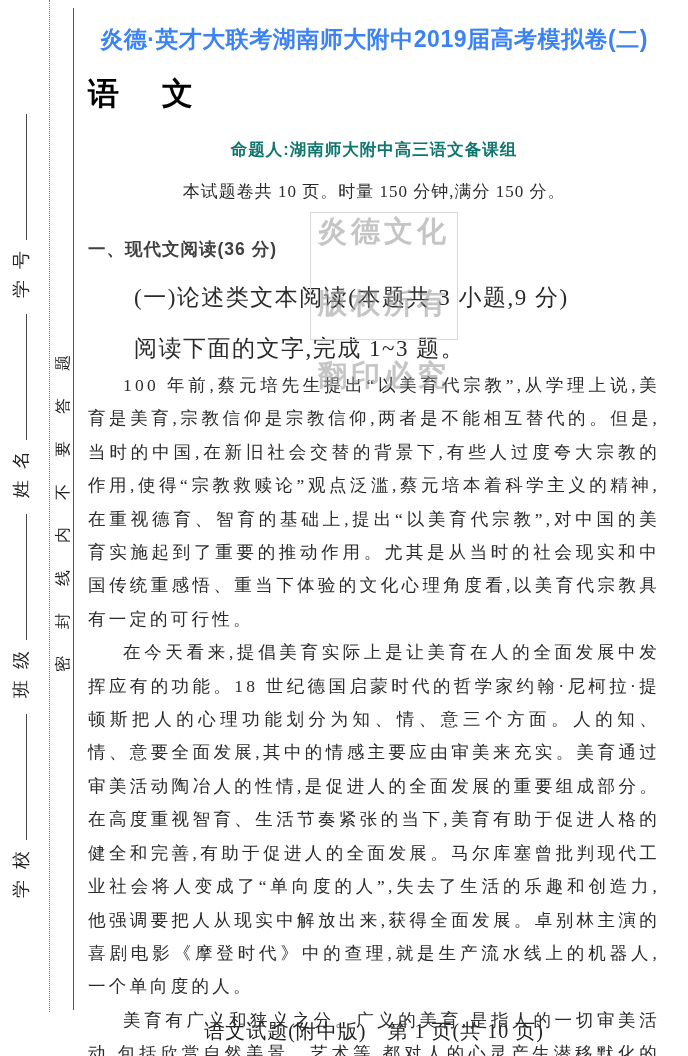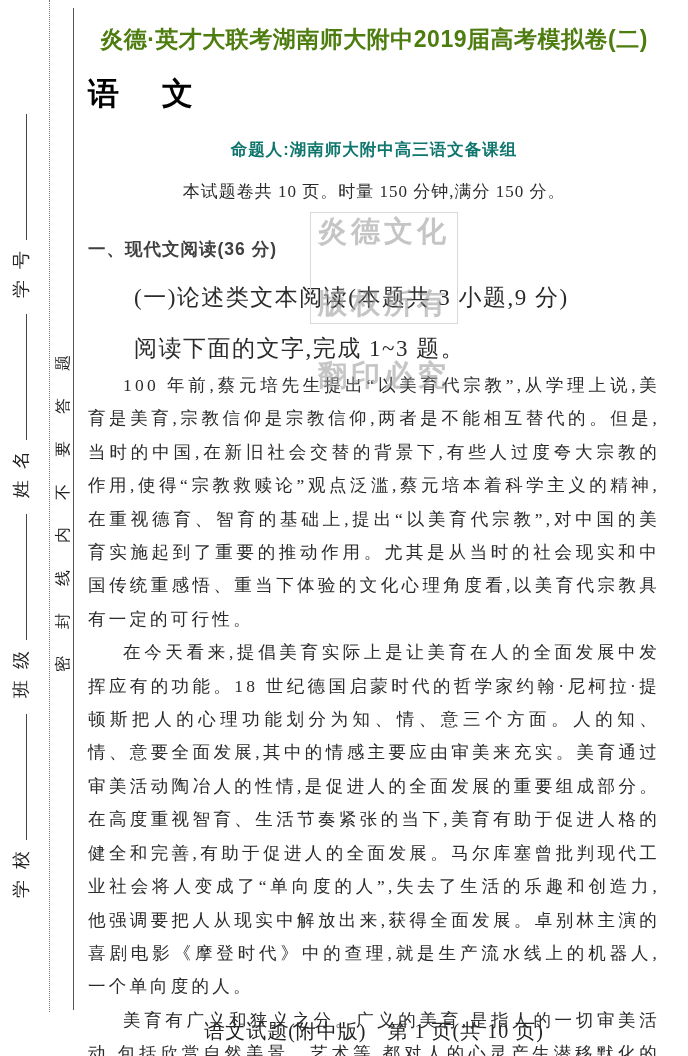--- a/index.html
+++ b/index.html
@@ -31,35 +31,35 @@
     border-bottom:1px solid #444; vertical-align:baseline;
   }
   
   .seal-rot {
     position:absolute; left:53px; top:672px; width:420px; height:22px;
     transform:rotate(-90deg); transform-origin:0 0;
     font-size:16px; letter-spacing:27px; color:#222; white-space:nowrap;
   }
   
   .watermark {
-    position:absolute; left:310px; top:212px; width:148px; height:112px;
+    position:absolute; left:310px; top:212px; width:148px; height:128px;
     border:1px solid #d9d9d9; z-index:2; pointer-events:none;
     display:flex; flex-direction:column; justify-content:space-around;
     align-items:center; padding:4px 0;gap:43px;
   }
   .watermark div {
     font-family:"Liberation Sans","DejaVu Sans",sans-serif;
     font-weight:bold; font-size:29px; letter-spacing:4px;
     color:rgba(150,150,150,0.55); line-height:1; white-space:nowrap;
   }
   
   .content { position:absolute; left:88px; top:24px; width:572px; z-index:1; }
   .h-title {
     text-align:center; font-family:"Liberation Sans","DejaVu Sans",sans-serif;
-    font-weight:bold; font-size:23px; color:#4d7c0f; letter-spacing:0.5px;
+    font-weight:bold; font-size:23px; color:#3b82f6; letter-spacing:0.5px;
     white-space:nowrap;
   }
   .h-subject {
     text-align:left; font-family:"Liberation Sans","DejaVu Sans",sans-serif;
     font-weight:bold; font-size:31px; color:#000; margin-top:18px; letter-spacing:6px;
   }
   .h-author {
     text-align:center; font-family:"Liberation Sans","DejaVu Sans",sans-serif;
     font-weight:bold; font-size:16.5px; color:#0f766e; margin-top:24px; letter-spacing:1px;
   }

